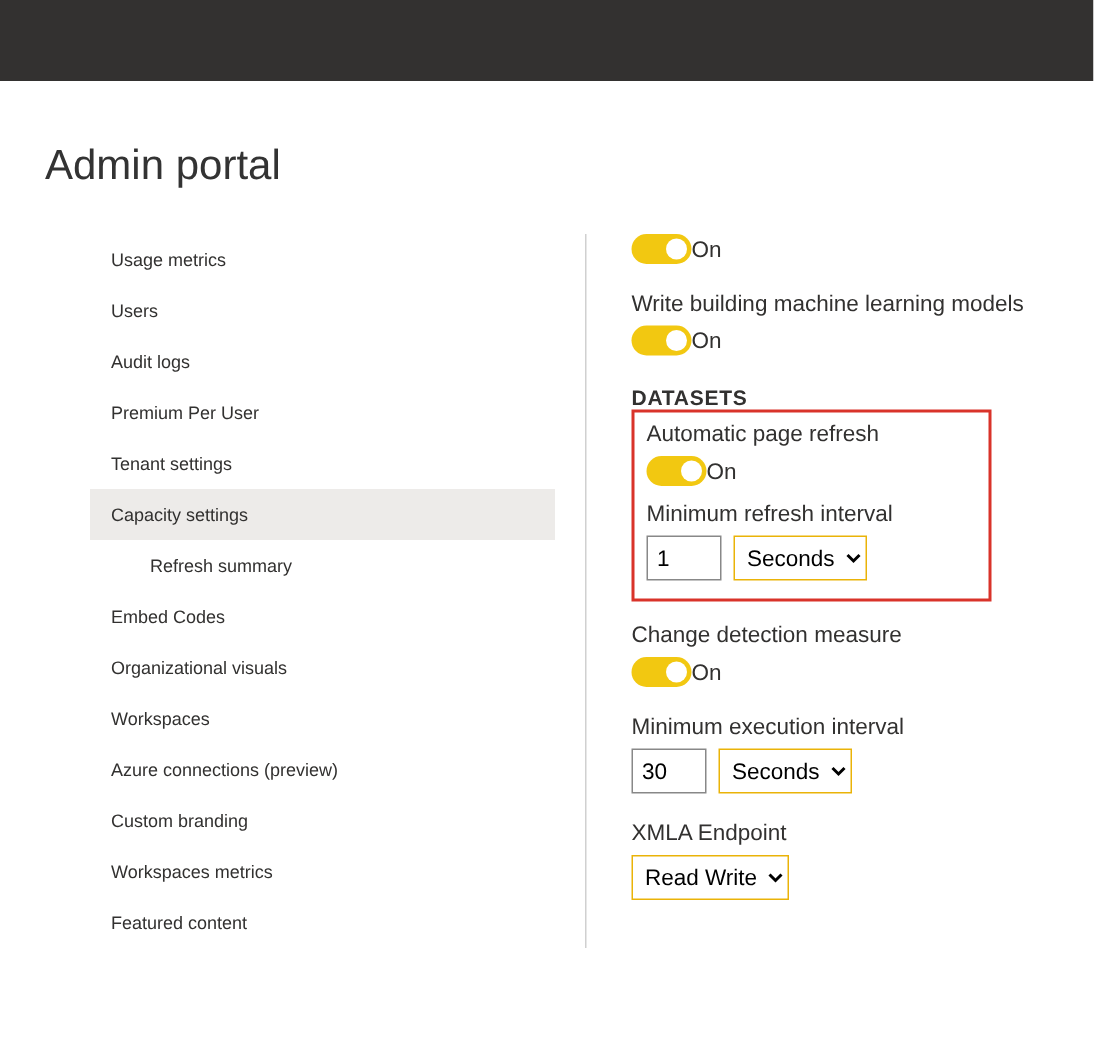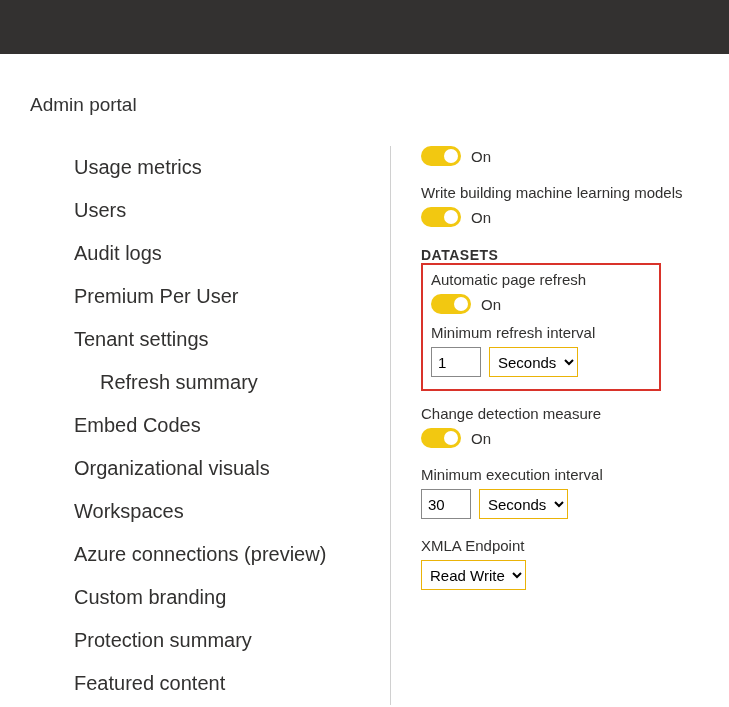--- a/index.html
+++ b/index.html
@@ -11,36 +11,36 @@
     background: #fff;
   }
   .topbar {
     height: 54px;
     background: #333130;
   }
   .page {
     padding: 30px 0 30px 30px;
   }
   .page-title {
-    font-size: 19px;
+    font-size: 28px;
     font-weight: 300;
     color: #333;
     margin: 10px 0 30px 0;
   }
   .columns {
     display: flex;
   }
   .sidebar {
     width: 340px;
     flex-shrink: 0;
     padding-left: 30px;
   }
   .sidebar-item {
     padding: 10px 14px;
-    font-size: 20px;
+    font-size: 12px;
     color: #323130;
     cursor: pointer;
   }
   .sidebar-item.selected {
     background: #edebe9;
   }
   .sidebar-sub {
     padding-left: 40px;
   }
   .divider {
@@ -58,21 +58,20 @@
     margin-bottom: 18px;
   }
   .setting-label {
     font-size: 15px;
     color: #323130;
     margin-bottom: 6px;
   }
   .toggle-row {
     display: flex;
     align-items: center;
-    gap: 10px;
     margin-bottom: 10px;
   }
   .toggle {
     width: 40px;
     height: 20px;
     border-radius: 10px;
     background: #f2c811;
     position: relative;
     cursor: pointer;
   }
@@ -130,27 +129,28 @@
 <div class="page">
   <h1 class="page-title">Admin portal</h1>
 
   <div class="columns">
     <nav class="sidebar">
       <div class="sidebar-item">Usage metrics</div>
       <div class="sidebar-item">Users</div>
       <div class="sidebar-item">Audit logs</div>
       <div class="sidebar-item">Premium Per User</div>
       <div class="sidebar-item">Tenant settings</div>
+      <div class="sidebar-item selected">Capacity settings</div>
       <div class="sidebar-item sidebar-sub">Refresh summary</div>
       <div class="sidebar-item">Embed Codes</div>
       <div class="sidebar-item">Organizational visuals</div>
       <div class="sidebar-item">Workspaces</div>
       <div class="sidebar-item">Azure connections (preview)</div>
       <div class="sidebar-item">Custom branding</div>
-      <div class="sidebar-item">Protection summary</div>
+      <div class="sidebar-item">Workspaces metrics</div>
       <div class="sidebar-item">Featured content</div>
     </nav>
 
     <div class="divider"></div>
 
     <div class="content">
 
       <div class="setting-block">
         <div class="toggle-row">
           <div class="toggle"></div>

